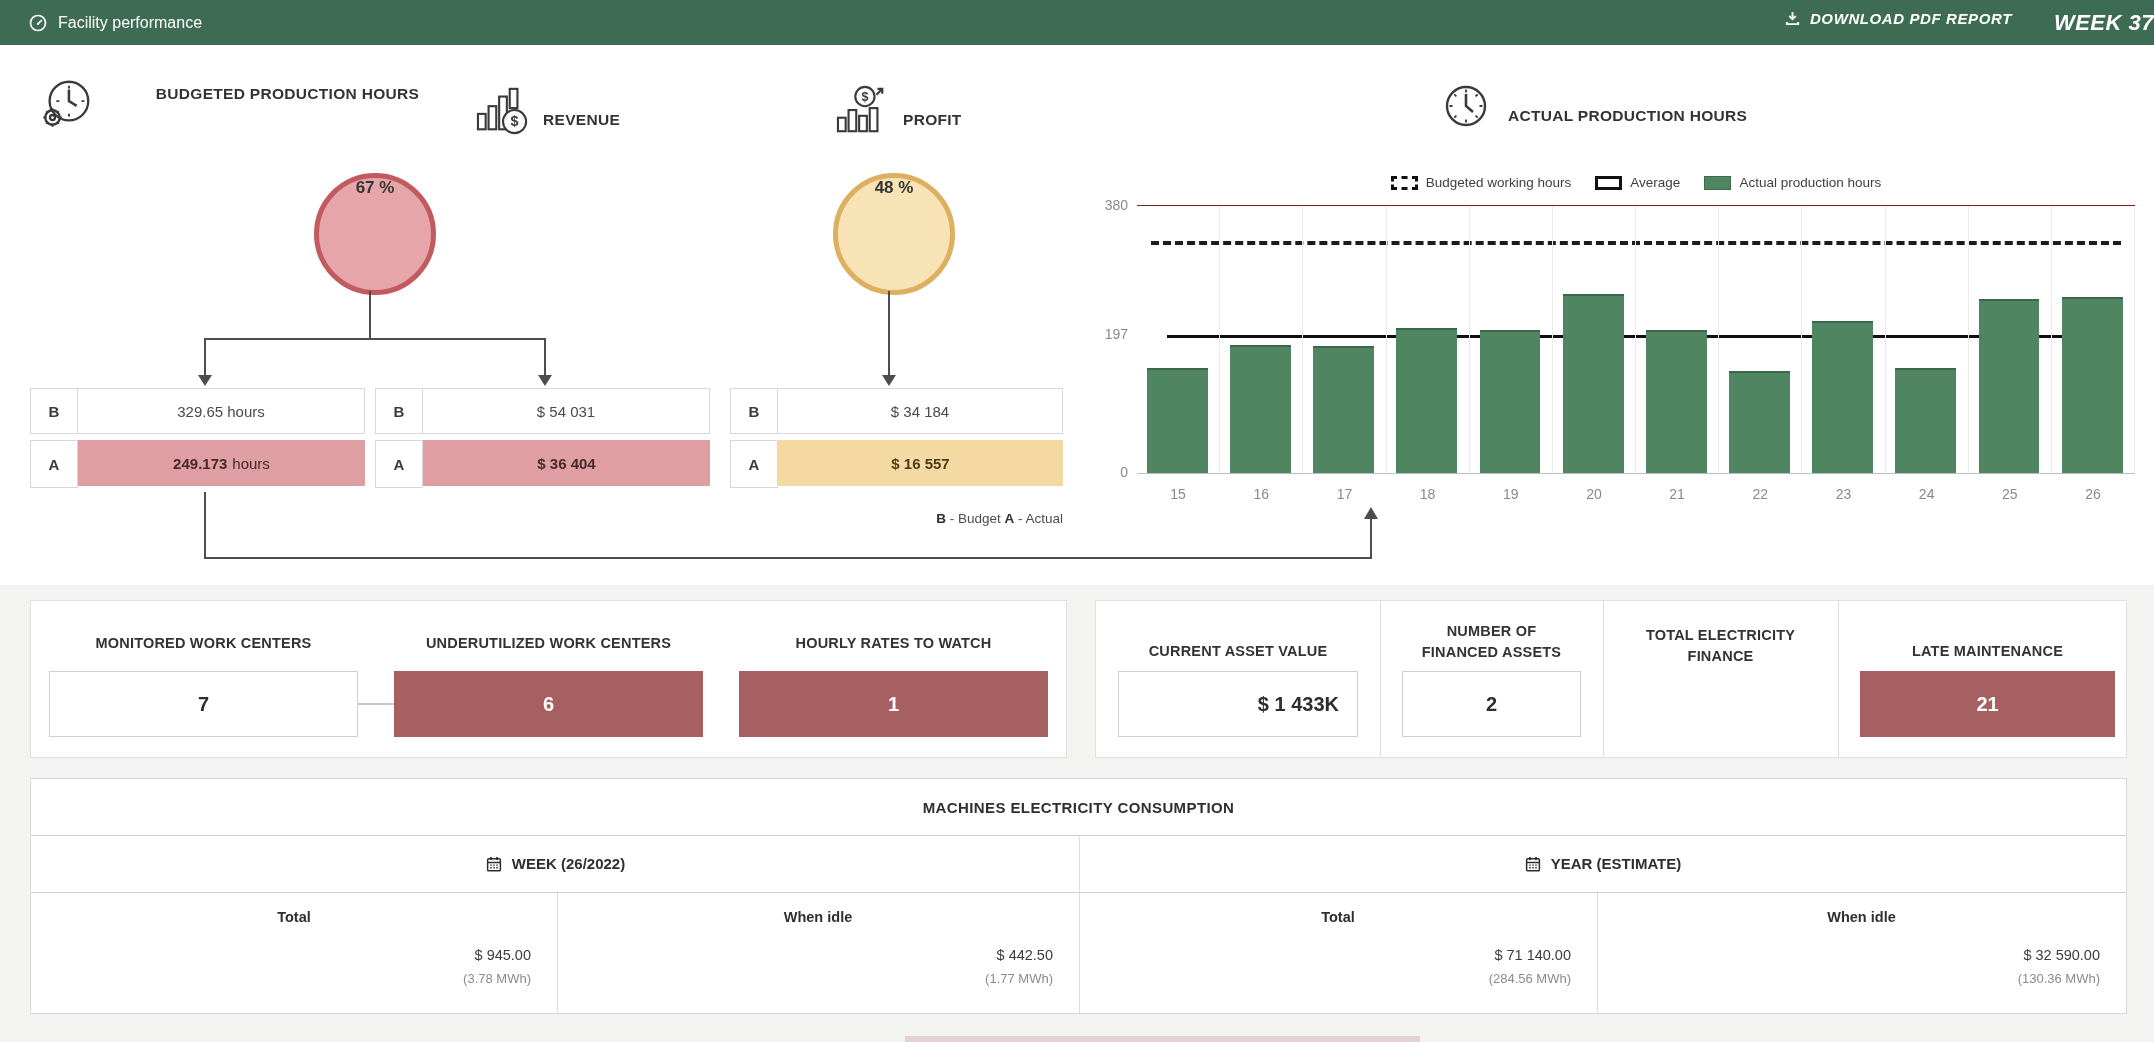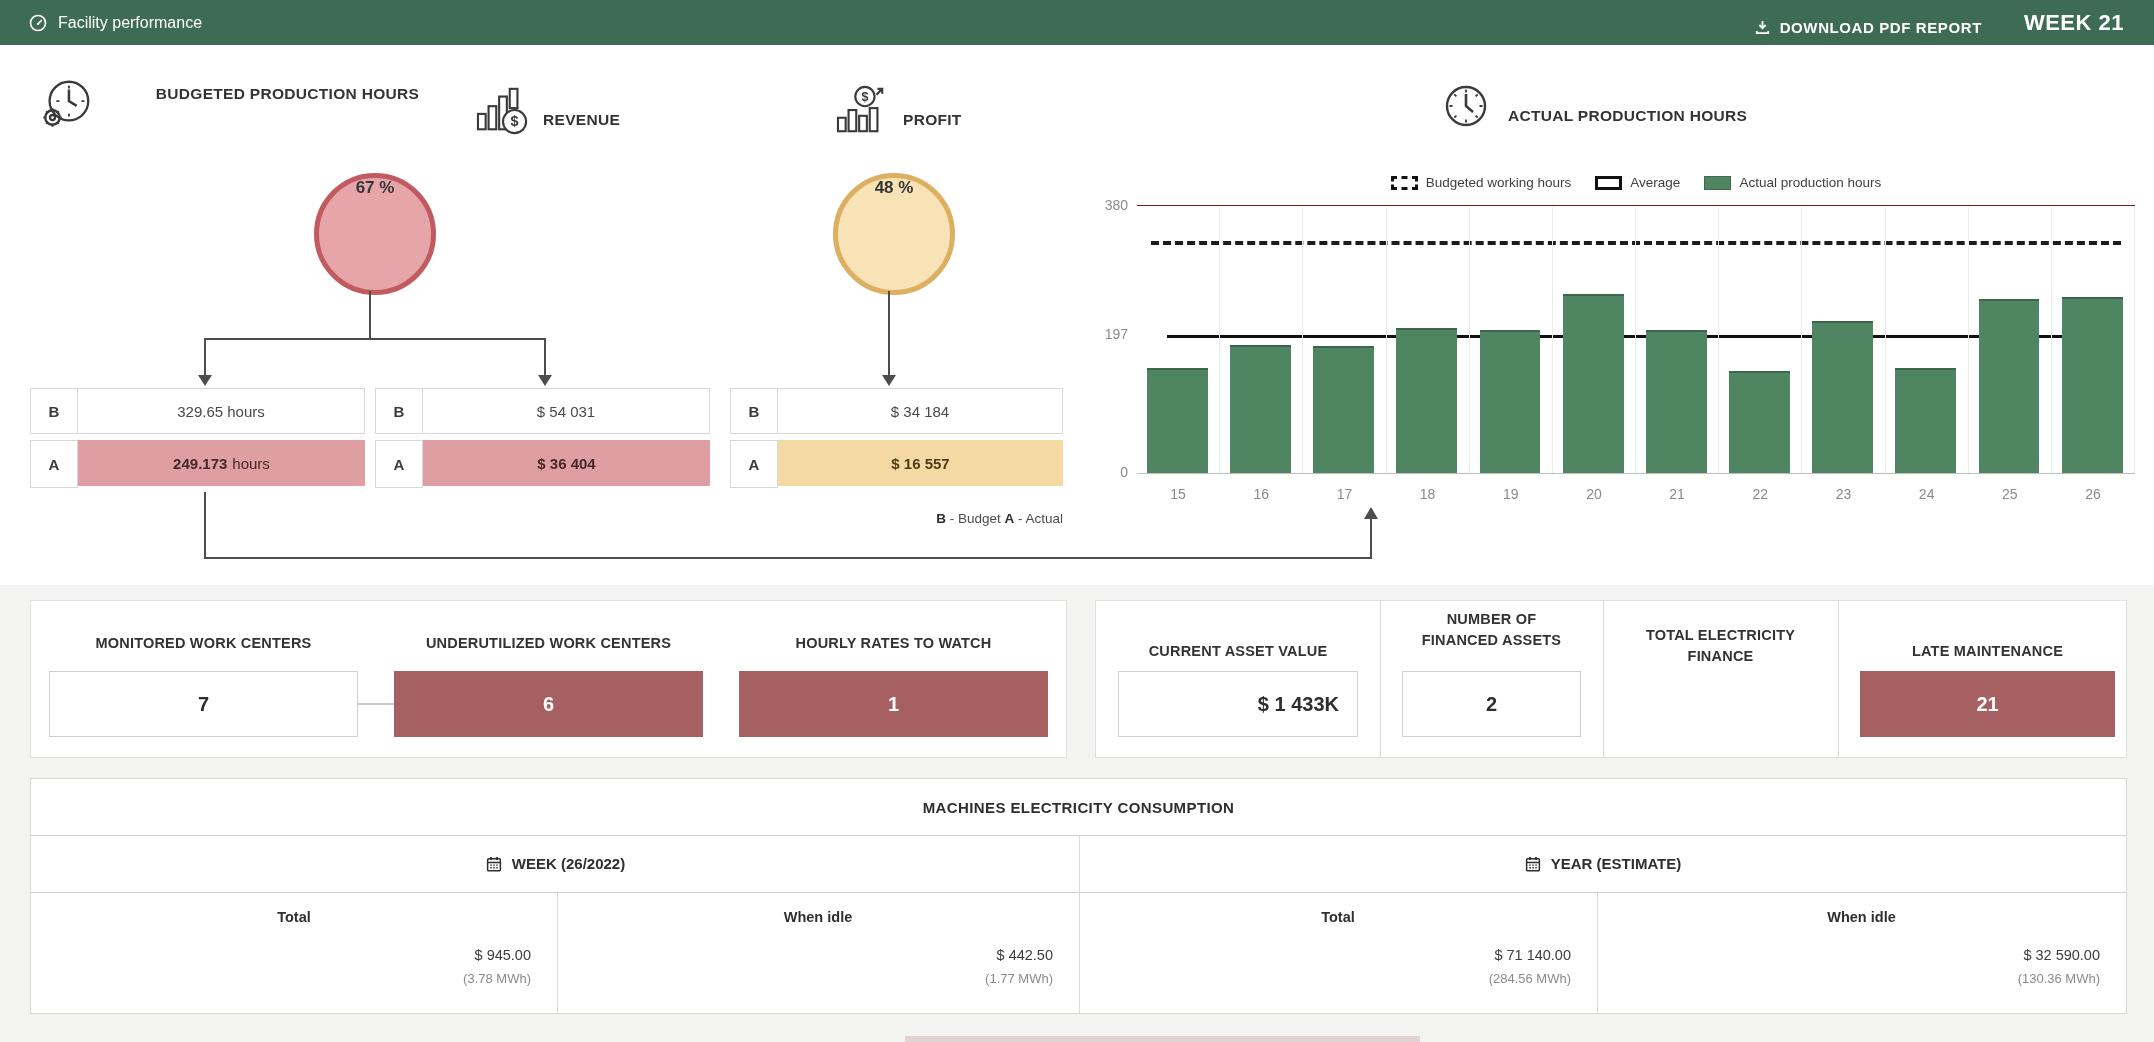--- a/index.html
+++ b/index.html
@@ -10,21 +10,21 @@
     color:#3b3b3b;
   }
   
   .topbar{
     position:absolute;left:0;top:0;width:2154px;height:45px;
     background:var(--topbar-green);
     display:flex;align-items:center;justify-content:space-between;
     color:#fff;
   }
   .tb-left{display:flex;align-items:center;gap:10px;padding-left:28px;font-size:16px;}
-  .tb-right{display:flex;align-items:flex-end;gap:42px;padding-right:30px;}
+  .tb-right{display:flex;align-items:flex-start;gap:42px;font-style:italic;}
   .dl-btn{display:flex;align-items:center;gap:9px;font-size:15px;font-weight:bold;letter-spacing:.6px;cursor:pointer;}
   .week-badge{font-size:22px;font-weight:bold;letter-spacing:.5px;}
   
   .panel{position:absolute;background:#fff;}
   .top-panel{left:0;top:45px;width:2154px;height:540px;}
   .kpi-panel{top:600px;height:156px;border:1px solid #e0e0e0;}
   .kpi-left{left:30px;width:1035px;}
   .kpi-right{left:1095px;width:1030px;}
   .elec-panel{left:30px;top:778px;width:2095px;height:234px;border:1px solid #d9d9d9;}
   
@@ -139,21 +139,21 @@
     <div class="dl-btn">
       <span>
         <svg width="17" height="17" viewBox="0 0 24 24" fill="none" stroke="#fff" stroke-width="2.6">
           <path d="M12 3 v9"></path>
             <path d="M7.5 8.5 L12 13 L16.5 8.5"></path>
           <path d="M4 17 L4 20 L20 20 L20 17" stroke-width="2.6"></path>
         </svg>
       </span>
       <span>DOWNLOAD PDF REPORT</span>
     </div>
-    <div class="week-badge">WEEK 21</div>
+    <div class="week-badge">WEEK 37</div>
   </div>
 </div>
 
 <div class="panel top-panel">
 
   <span class="icon" style="left:38px;top:30px;">
     <svg width="58" height="58" viewBox="0 0 60 60" fill="none" stroke="#3a3a3a" stroke-width="2.4">
       <circle cx="32" cy="27" r="20"></circle>
       <path d="M32 15 v12 l8 5" stroke-width="2.6"></path>
       <path d="M32 11 v3 M48 27 h-3 M32 43 v-3 M19 27 h3" stroke-width="2"></path>
@@ -365,21 +365,21 @@
   <div class="v-div" style="left:507px;"></div>
   <div class="v-div" style="left:742px;"></div>
 
   <div class="kpi-group" style="left:0;width:284px;">
     <div class="kpi-label" style="top:40px;">CURRENT ASSET VALUE</div>
     <div class="kpi-box kpi-plain right" style="left:22px;right:22px;">
       <span>$ 1 433K</span>
     </div>
   </div>
   <div class="kpi-group" style="left:284px;width:223px;">
-    <div class="kpi-label" style="top:8px;padding:0 28px;box-sizing:border-box;">NUMBER OF FINANCED ASSETS</div>
+    <div class="kpi-label" style="top:20px;padding:0 28px;box-sizing:border-box;">NUMBER OF FINANCED ASSETS</div>
     <div class="kpi-box kpi-plain" style="left:22px;right:22px;">
       <span>2</span>
     </div>
   </div>
   <div class="kpi-group" style="left:507px;width:235px;">
     <div class="kpi-label" style="top:24px;padding:0 28px;box-sizing:border-box;">TOTAL ELECTRICITY FINANCE</div>
   </div>
   <div class="kpi-group" style="left:742px;width:288px;padding-left:11px;">
     <div class="kpi-label" style="top:40px;">LATE MAINTENANCE</div>
     <div class="kpi-box kpi-alert" style="left:22px;right:22px;">

